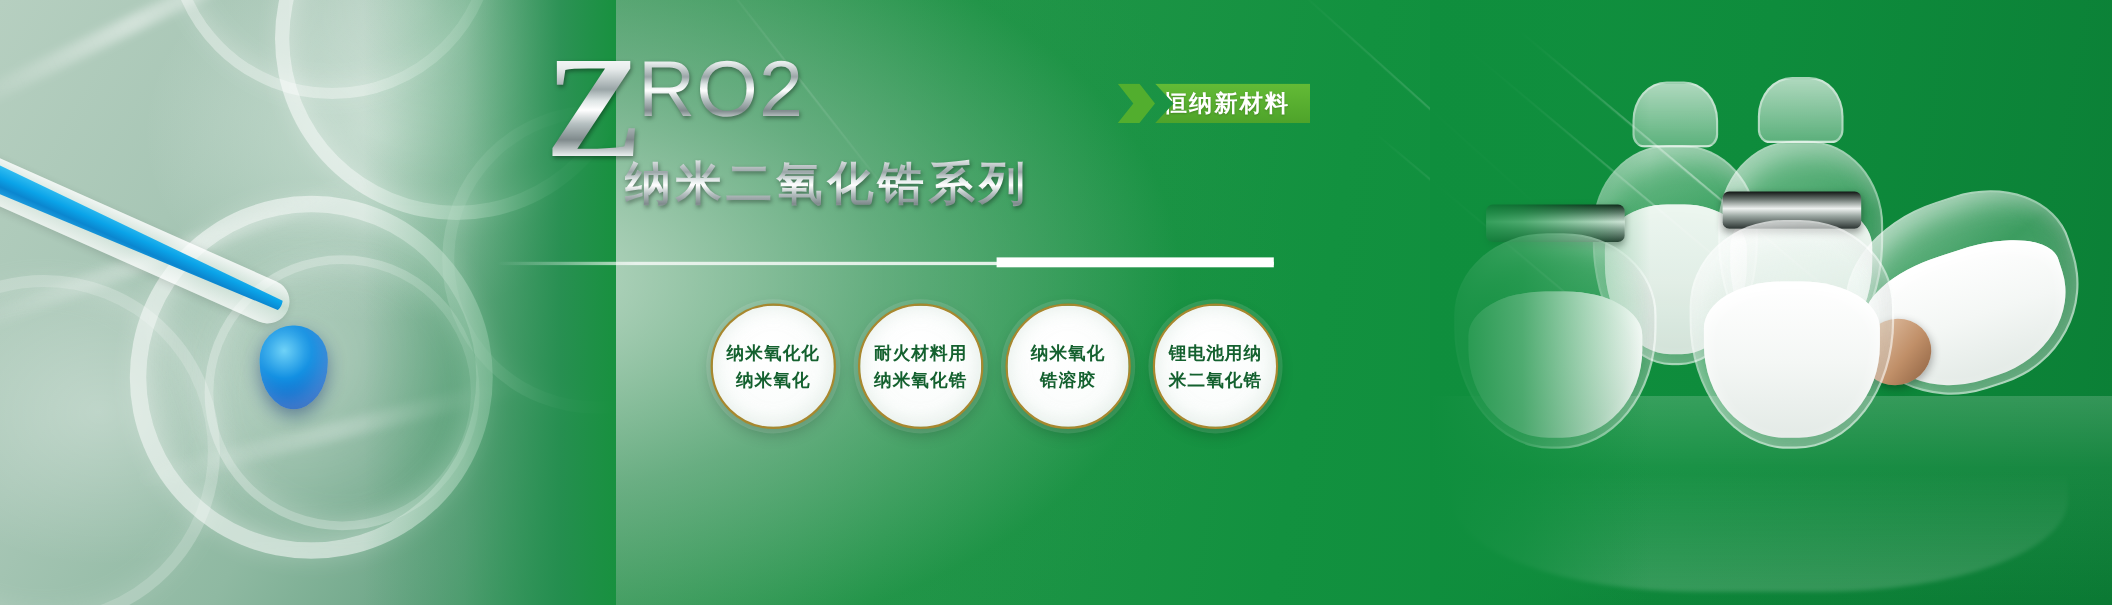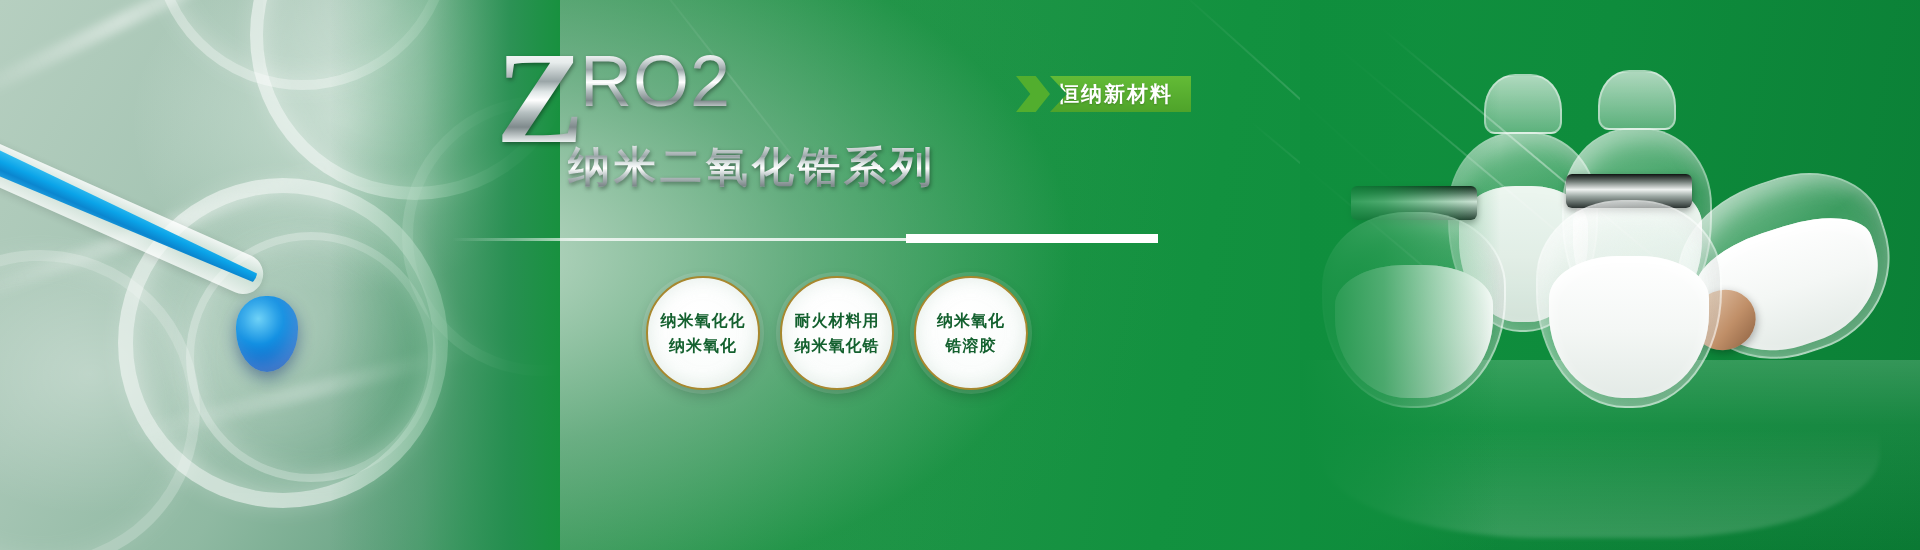--- a/index.html
+++ b/index.html
@@ -227,15 +227,19 @@
       <span>纳米氧化</span>
     </div>
     <div class="badge">
       <span>耐火材料用</span>
       <span>纳米氧化锆</span>
     </div>
     <div class="badge">
       <span>纳米氧化</span>
       <span>锆溶胶</span>
     </div>
+    <div class="badge">
+      <span>锂电池用纳</span>
+      <span>米二氧化锆</span>
+    </div>
   </div>
 
 </div>
 
 </body></html>

